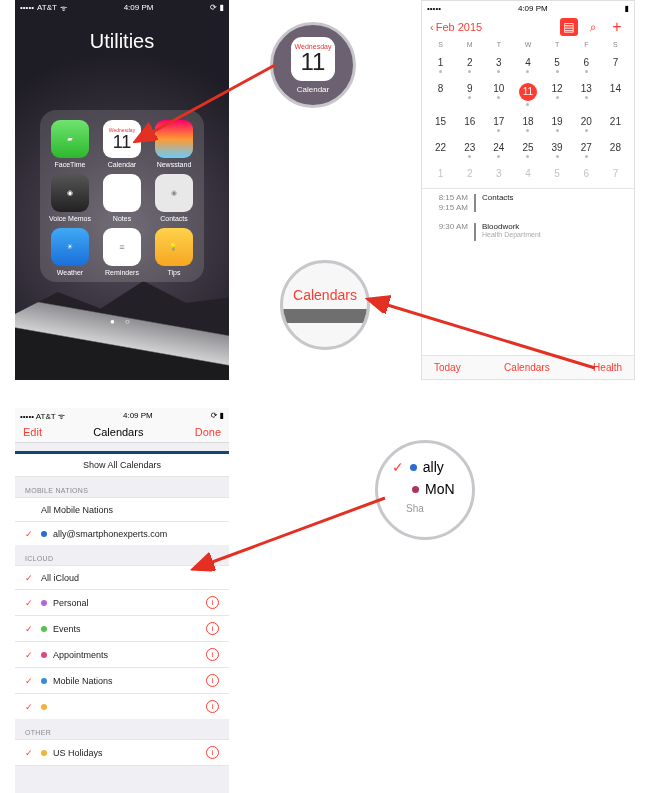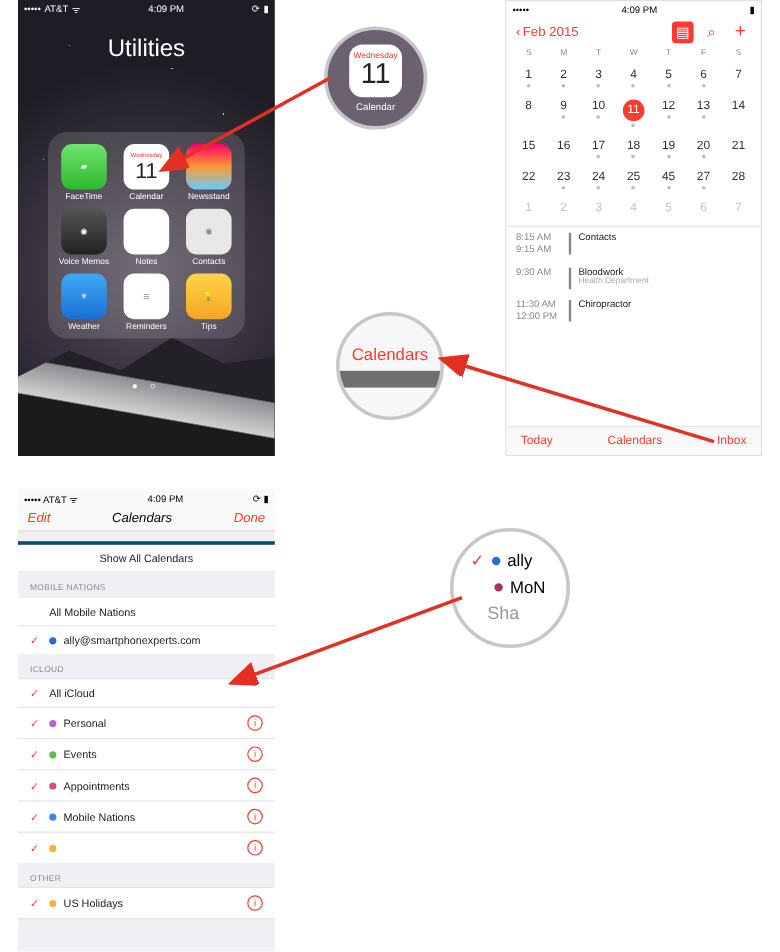--- a/index.html
+++ b/index.html
@@ -58,54 +58,54 @@
   .search-i{color:#ff3b30;}
   .plus-i{color:#ff3b30;font-size:16px;}
   .dow{display:grid;grid-template-columns:repeat(7,1fr);text-align:center;font-size:7px;color:#888;padding:2px 4px 4px;}
   .grid{display:grid;grid-template-columns:repeat(7,1fr);text-align:center;font-size:10px;color:#333;padding:0 4px;}
   .cell{padding:5px 0;position:relative;}
   .cell .dot{width:3px;height:3px;border-radius:50%;background:#bbb;margin:2px auto 0;}
   .cell.today span{background:#ff3b30;color:#fff;border-radius:50%;display:inline-block;width:18px;height:18px;line-height:18px;}
   .cell.muted{color:#c3c3c3;}
   .events{border-top:1px solid #e5e5e5;margin-top:4px;}
   .evt{display:flex;font-size:8px;padding:4px 8px;gap:6px;align-items:flex-start;}
-  .evt .time{width:38px;text-align:left;color:#888;line-height:1.3;}
+  .evt .time{width:38px;text-align:right;color:#888;line-height:1.3;}
   .evt .bar{width:2px;background:#888;margin-top:1px;height:18px;}
   .evt .txt .t{color:#222;}
   .evt .txt .s{color:#aaa;font-size:7px;}
   .p2-toolbar{position:absolute;bottom:0;left:0;right:0;border-top:1px solid #e5e5e5;display:flex;justify-content:space-between;padding:6px 12px;font-size:10px;color:#ff3b30;background:#f9f9f9;}
 
   
   .callout2{position:absolute;left:280px;top:260px;width:90px;height:90px;border-radius:50%;background:#f7f7f7;border:3px solid #c8c6cb;overflow:hidden;display:flex;align-items:center;justify-content:center;}
   .callout2 .inner{width:100%;text-align:center;}
   .callout2 .t{color:#ff3b30;font-size:14px;}
   .callout2 .band{height:14px;background:#6f6f6f;margin-top:6px;}
 
   
   .phone3{position:absolute;left:15px;top:408px;width:214px;height:395px;background:#efeff4;}
   .p3-status{height:14px;font-size:8px;display:flex;justify-content:space-between;align-items:center;padding:0 5px;color:#000;background:#f9f9f9;}
-  .p3-nav{display:flex;justify-content:space-between;align-items:center;background:#f9f9f9;border-bottom:1px solid #d9d9d9;padding:4px 8px;font-size:11px;font-style:italic;}
+  .p3-nav{display:flex;justify-content:space-between;align-items:center;background:#f9f9f9;border-bottom:1px solid #d9d9d9;padding:4px 8px;font-size:11px;}
   .p3-nav .edit,.p3-nav .done{color:#ff3b30;}
   .p3-nav .title{color:#000;font-weight:500;}
   .section-h{font-size:7px;color:#8a8a8e;padding:10px 10px 3px;text-transform:uppercase;letter-spacing:.3px;}
   .row{background:#fff;border-top:1px solid #e5e5e5;display:flex;align-items:center;padding:6px 10px;font-size:9px;color:#222;gap:6px;min-height:24px;}
   .row:last-child{border-bottom:1px solid #e5e5e5;}
   .showall{justify-content:center;margin-top:8px;border-top:3px solid #0c4a6e;border-bottom:1px solid #e5e5e5;}
   .chk{color:#ff3b30;width:10px;}
   .coldot{width:6px;height:6px;border-radius:50%;}
   .info{margin-left:auto;color:#ff3b30;width:13px;height:13px;border:1px solid #ff3b30;border-radius:50%;display:flex;align-items:center;justify-content:center;font-size:8px;}
   .sub{font-size:6.5px;color:#9a9a9a;}
   .rowcol{display:flex;flex-direction:column;}
 
   
   .callout3{position:absolute;left:375px;top:440px;width:100px;height:100px;border-radius:50%;background:#fff;border:3px solid #c8c6cb;overflow:hidden;padding:16px 0 0 14px;}
   .callout3 .r{display:flex;align-items:center;gap:6px;font-size:14px;margin-bottom:6px;}
   .callout3 .chk{color:#ff3b30;font-size:14px;width:auto;}
   .callout3 .dot{width:7px;height:7px;border-radius:50%;}
-  .callout3 .sub2{font-size:15px;color:#9a9a9a;margin-left:14px;}
+  .callout3 .sub2{font-size:10px;color:#9a9a9a;margin-left:14px;}
 
   
   .arrow{position:absolute;stroke:#e33022;fill:#e33022;}
 
 </style>
 </head>
 <body>
 
 <div class="phone1">
   <div class="stars"></div>
@@ -244,21 +244,21 @@
       <div class="cell"><span>16</span></div>
       <div class="cell"><span>17</span><div class="dot"></div></div>
       <div class="cell"><span>18</span><div class="dot"></div></div>
       <div class="cell"><span>19</span><div class="dot"></div></div>
       <div class="cell"><span>20</span><div class="dot"></div></div>
       <div class="cell"><span>21</span></div>
       <div class="cell"><span>22</span></div>
       <div class="cell"><span>23</span><div class="dot"></div></div>
       <div class="cell"><span>24</span><div class="dot"></div></div>
       <div class="cell"><span>25</span><div class="dot"></div></div>
-      <div class="cell"><span>45</span><div class="dot"></div></div>
+      <div class="cell"><span>39</span><div class="dot"></div></div>
       <div class="cell"><span>27</span><div class="dot"></div></div>
       <div class="cell"><span>28</span></div>
       <div class="cell muted"><span>1</span></div>
       <div class="cell muted"><span>2</span></div>
       <div class="cell muted"><span>3</span></div>
       <div class="cell muted"><span>4</span></div>
       <div class="cell muted"><span>5</span></div>
       <div class="cell muted"><span>6</span></div>
       <div class="cell muted"><span>7</span></div>
     </div>
@@ -271,32 +271,25 @@
         </div>
       </div>
       <div class="evt">
         <div class="time">9:30 AM<br></div>
         <div class="bar"></div>
         <div class="txt">
           <div class="t">Bloodwork</div>
           <div class="s">Health Department</div>
         </div>
       </div>
-      <div class="evt">
-        <div class="time">11:30 AM<br>12:00 PM</div>
-        <div class="bar"></div>
-        <div class="txt">
-          <div class="t">Chiropractor</div>
-        </div>
-      </div>
     </div>
   <div class="p2-toolbar">
     <span>Today</span>
     <span>Calendars</span>
-    <span>Inbox</span>
+    <span>Health</span>
   </div>
 </div>
 
 <div class="callout2">
   <div class="inner">
     <div class="t">Calendars</div>
     <div class="band"></div>
   </div>
 </div>
 <svg class="arrow" style="left:365px;top:290px" width="250" height="90">

